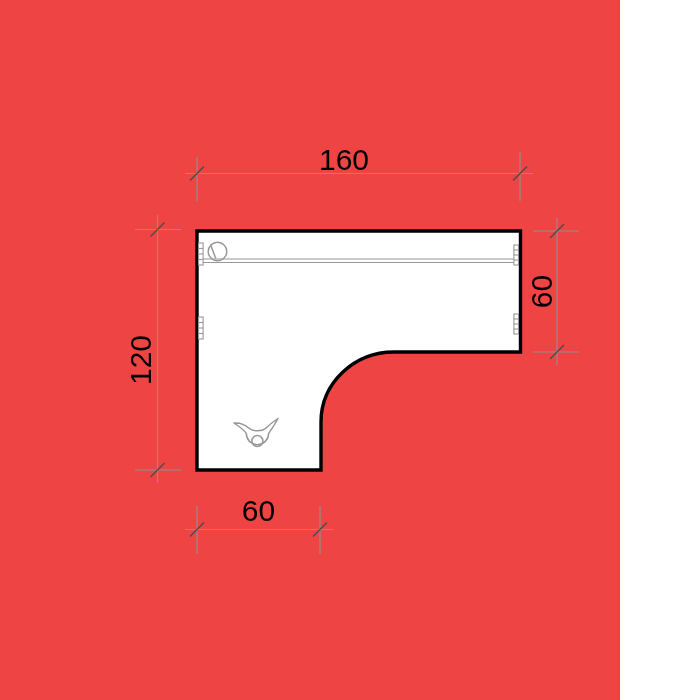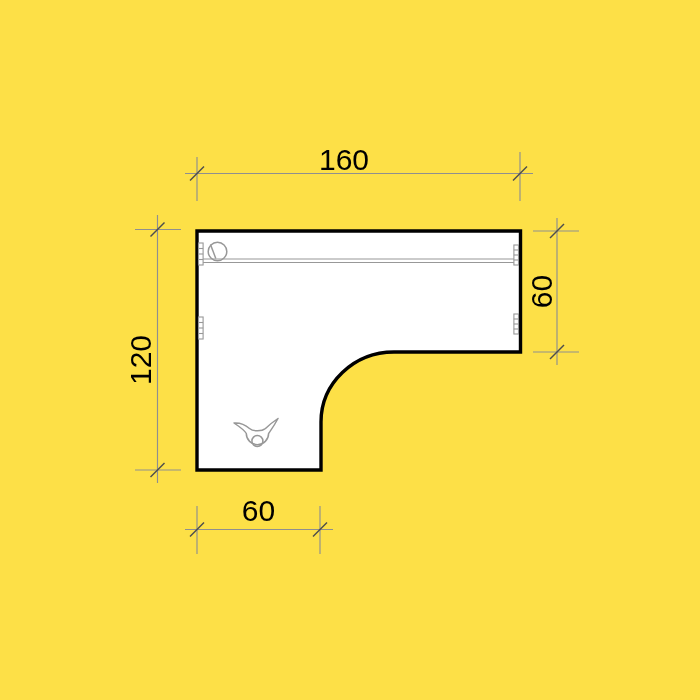--- a/index.html
+++ b/index.html
@@ -1,20 +1,20 @@
 <!DOCTYPE html>
 <html><head>
 <meta charset="utf-8">
 <style>
   html, body { margin: 0; padding: 0; background: #ffffff; }
   .stage {
     position: relative;
-    width: 700px;
+    width: 620px;
     height: 700px;
-    background: #fde047;
+    background: #ef4444;
     overflow: hidden;
     font-family: "Liberation Sans", sans-serif;
   }
   svg { display: block; }
   text.dim-label {
     font-family: "Liberation Sans", sans-serif;
     font-size: 30px;
     font-weight: 400;
     stroke: none;
   }

